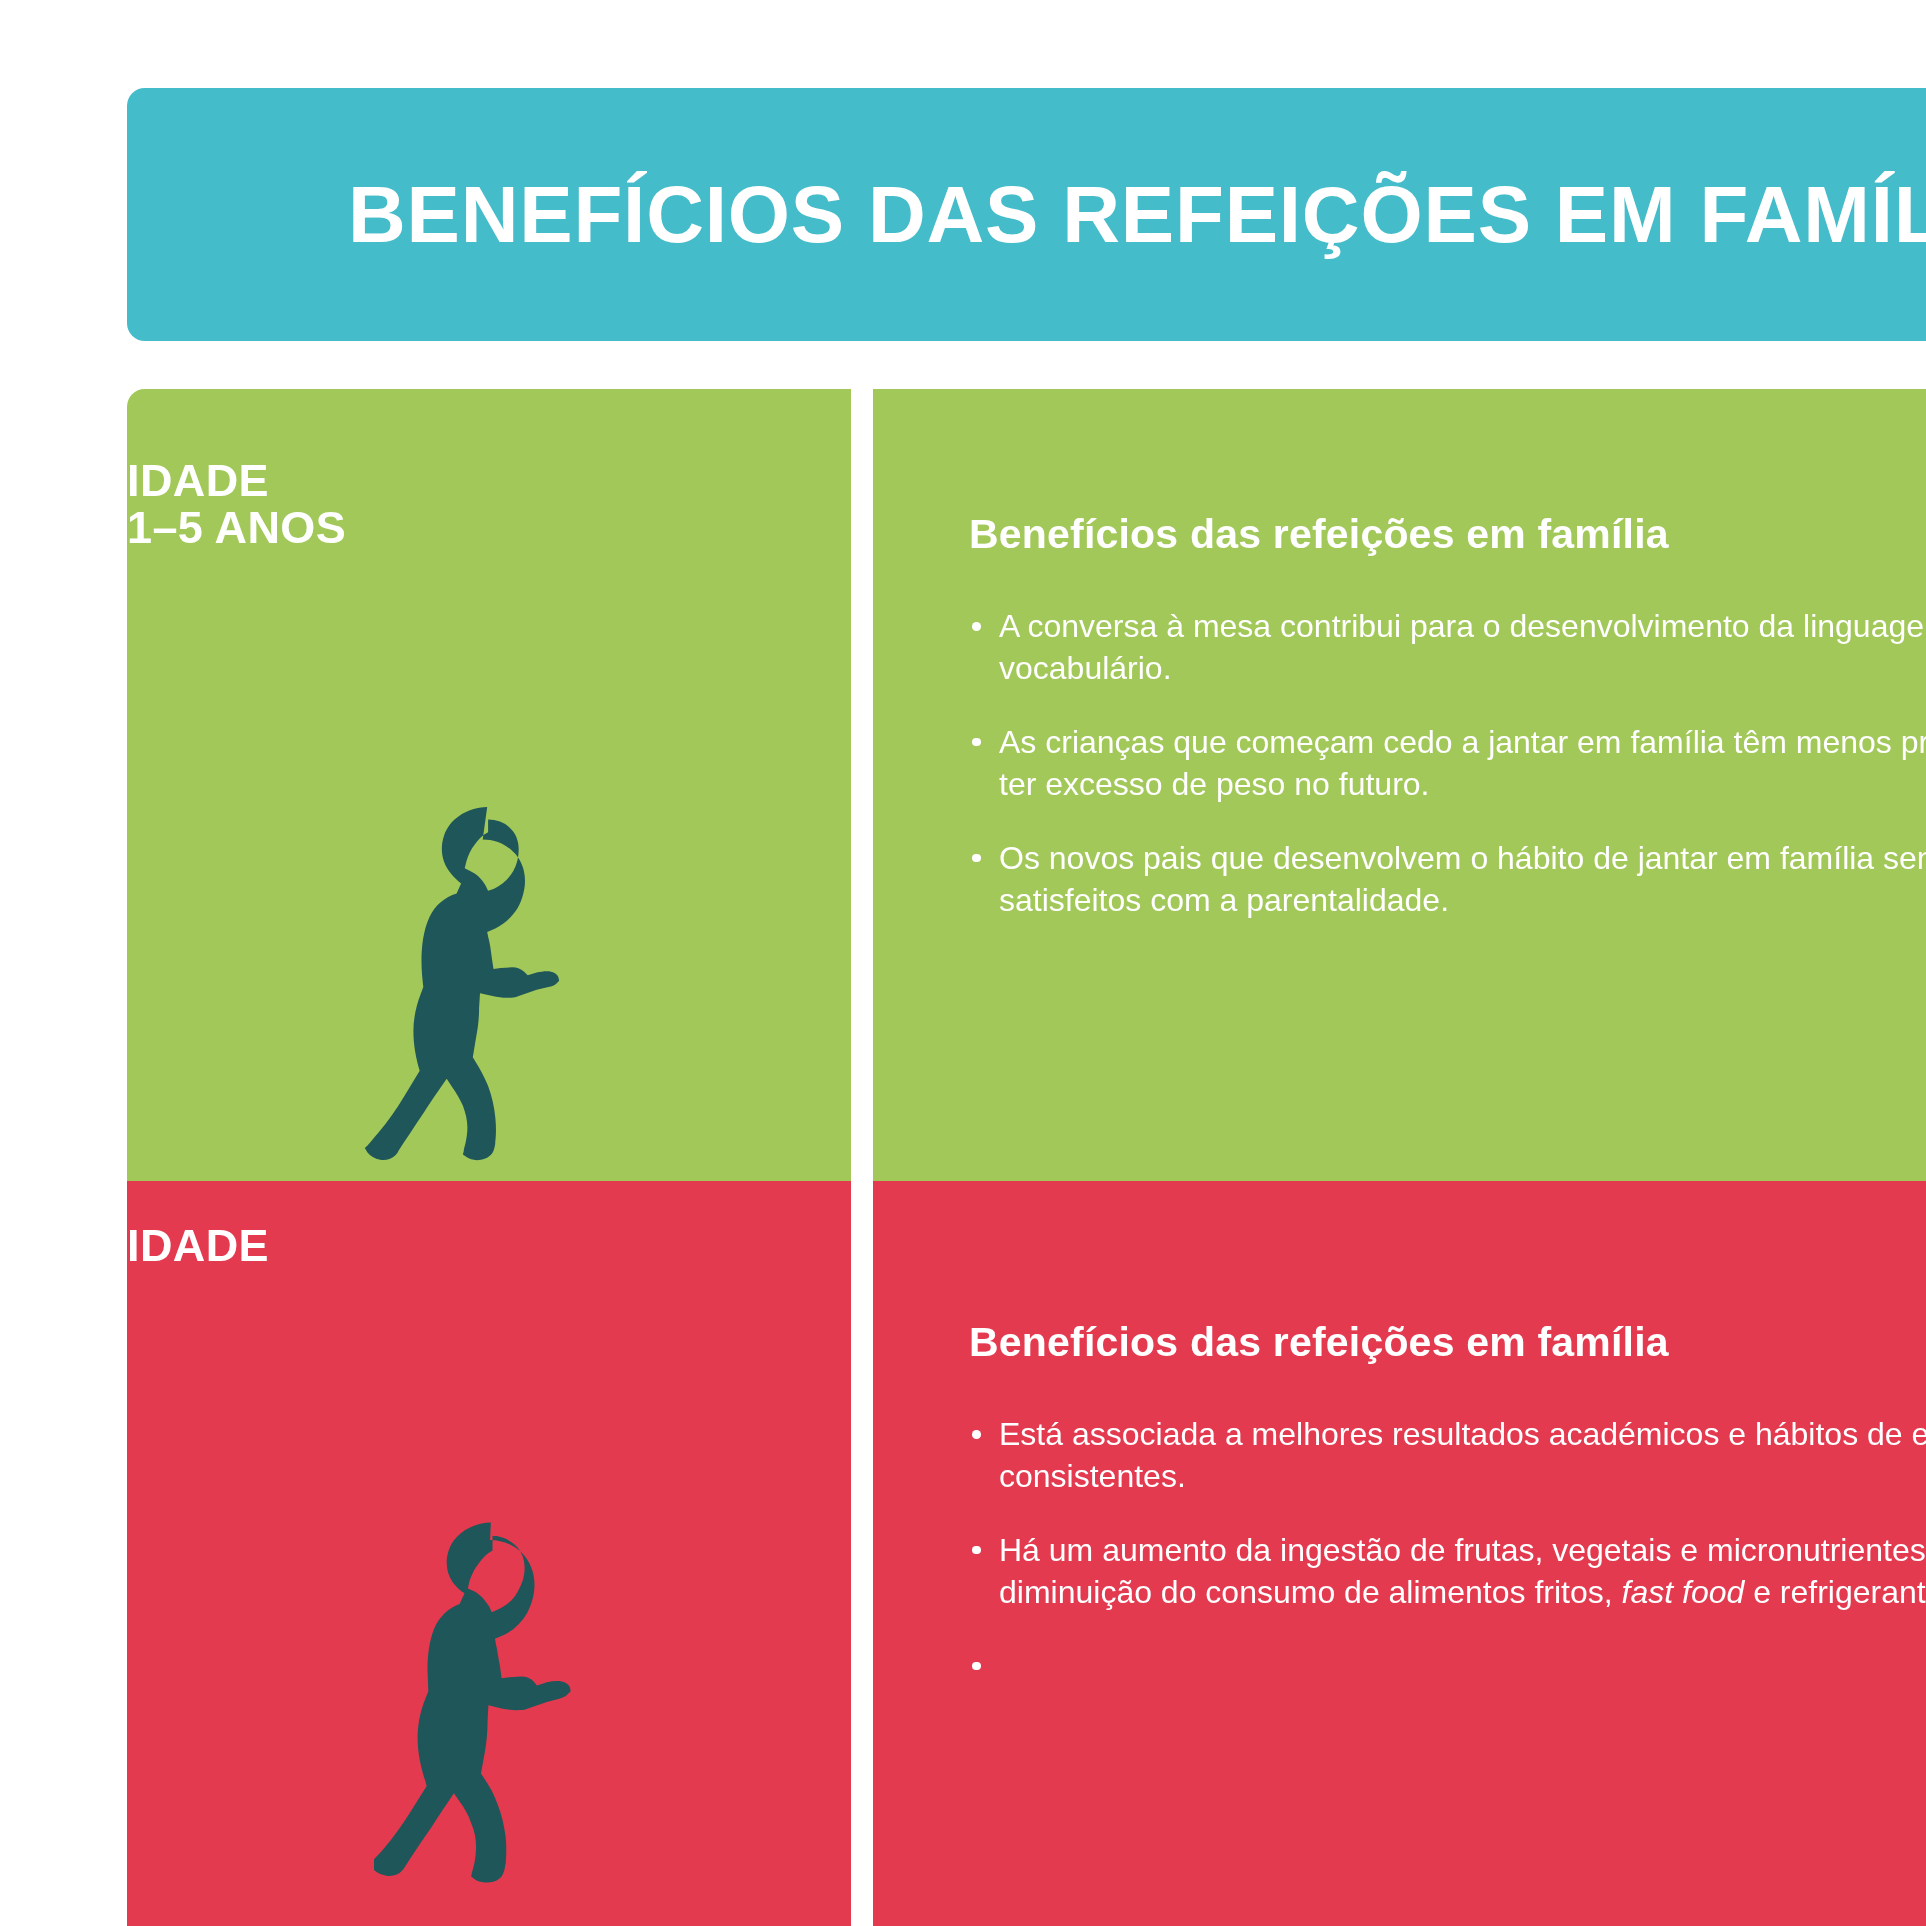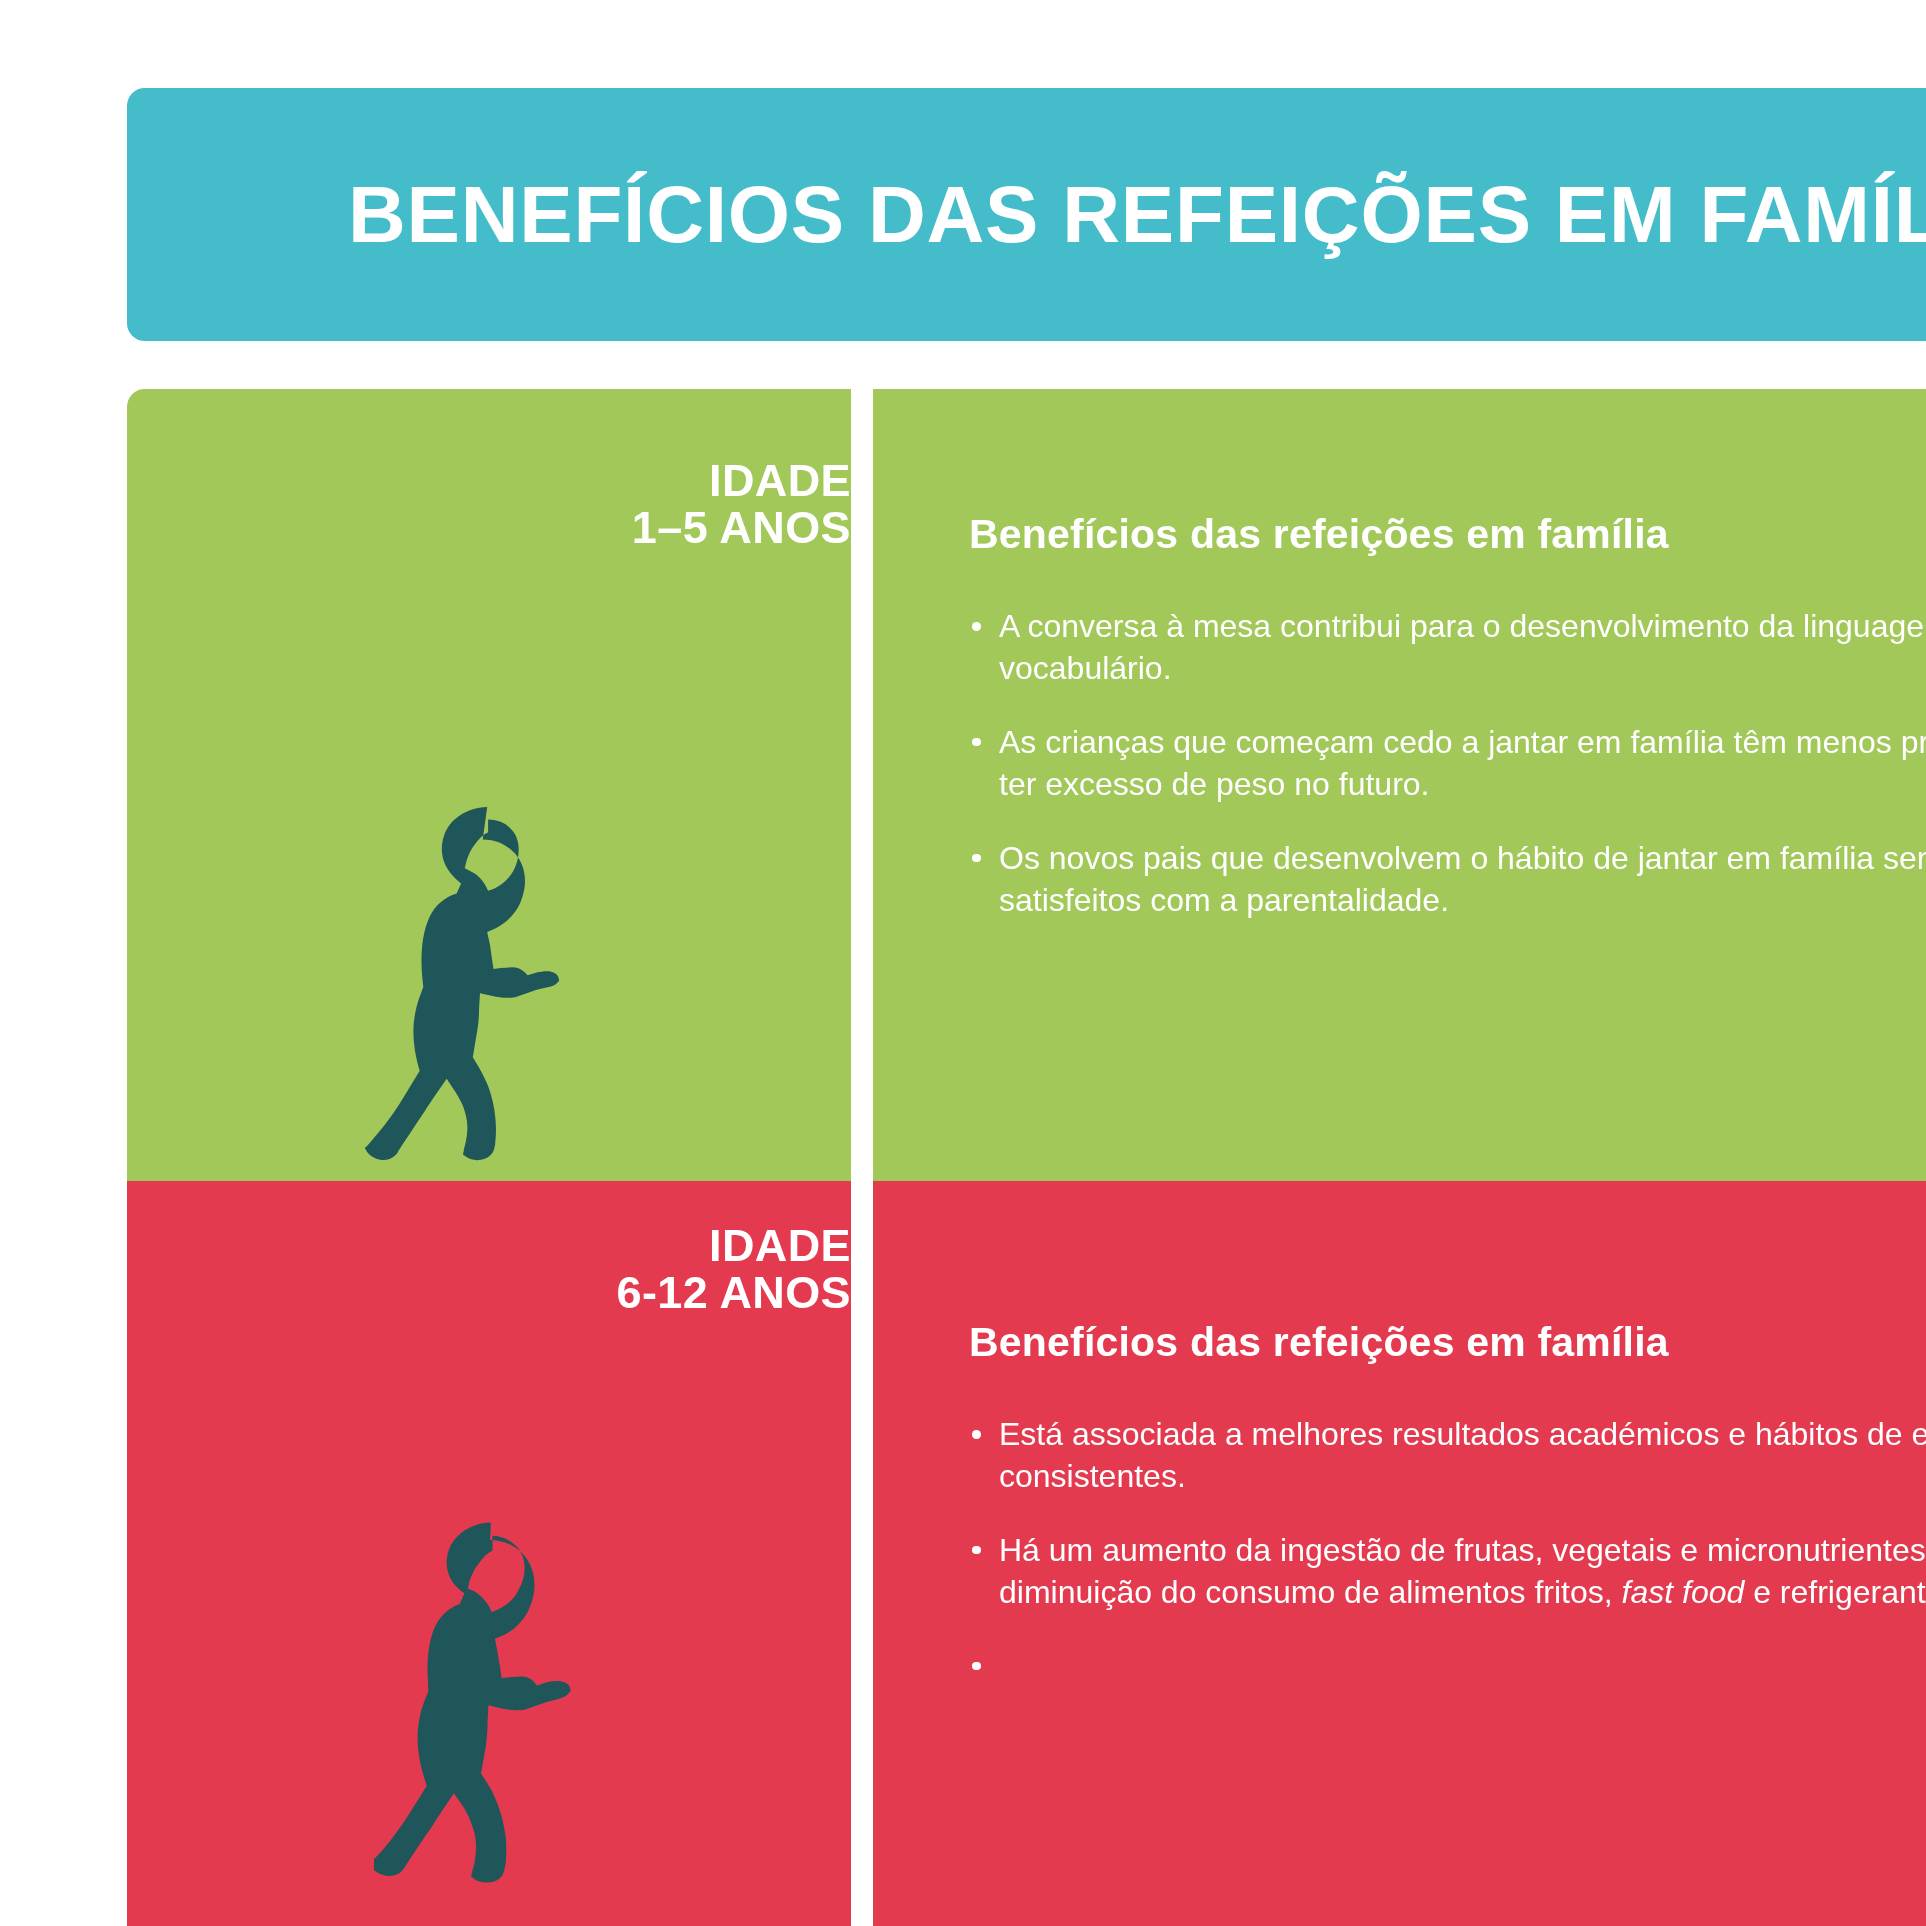--- a/index.html
+++ b/index.html
@@ -64,21 +64,21 @@
   .section.s1 .sec-right{border-top-right-radius:17.7px;}
 
   
   .green .sec-left,.green .sec-right{background:#a2c85a;}
   .red   .sec-left,.red   .sec-right{background:#e43a50;}
 
   
   .age-label{
     position:absolute;
     left:0;width:724px;
-    text-align:right;
+    text-align:left;
     color:#ffffff;
     font-weight:bold;
     line-height:1.04;
     font-size:45px;
     letter-spacing:0.4px;
   }
   .section.s1 .age-label{top:69px;}
   .section.s2 .age-label{top:42px;}
   .age-label .l1{display:block;}
   .age-label .l2{display:block;}
@@ -164,21 +164,20 @@
             <li class="bullet"><span class="dot"></span><span>Os novos pais que desenvolvem o hábito de jantar em família sentem-se mais satisfeitos com a parentalidade.</span></li>
           </ul>
         </div>
       </div>
     </div>
 
     <div class="section s2 red">
       <div class="sec-left">
         <div class="age-label">
           <span class="l1">IDADE</span>
-          <span class="l2">6-12 ANOS</span>
         </div>
         <div class="silhouette">
           <svg viewBox="0 0 280 520" xmlns="http://www.w3.org/2000/svg" aria-hidden="true">
             <path fill="#1f5659" d="M142 8c-25 1-44 14-51 33-5 14-3 29 5 40 4 5 9 10 14 13l-6 13c-14 5-25 16-31 30-6 15-8 33-8 50l1 26-4 10c-6 15-9 31-9 47 0 18 4 36 9 51l2 7-20 32c-10 16-21 31-32 44-5 6-10 11-13 14l-4 4 3 6c4 5 10 8 17 9 8 1 15-1 19-6 2-2 3-4 5-7 9-14 20-30 31-46 10-16 20-30 27-41l7 10c6 8 11 17 14 26 4 9 6 19 6 29 0 7-1 14-2 20l-3 11-1 5 5 4c5 3 11 4 18 3 8-1 14-5 16-11 2-4 2-8 3-12 1-10 1-21 0-32-2-14-5-28-10-40-4-12-10-22-16-31l-4-6 5-28c2-12 3-24 3-36l1-19 16 4c6 1 12 2 18 2 5 0 10 0 14-2l23-8 15-4c5-1 8-3 10-5l4-4-1-5c-2-4-5-6-10-7-6-1-12 0-18 1l-12 4-4-5c-4-4-9-6-15-6l-15 1-9 1-2-15c-2-9-3-19-5-27l-1-6 10-4c12-6 22-15 29-27 6-11 9-23 9-35 0-15-6-29-16-39-11-10-24-15-38-15zm1 16c11 0 20 4 28 11 8 7 12 17 12 28 0 10-3 20-8 28-5 10-14 18-25 23l-7 3-3-7c-5-8-11-15-19-19l-7-3 2-9c3-8 6-15 11-21 5-7 11-13 17-16 0-9 0-13 0-18z"></path>
           </svg>
         </div>
       </div>
       <div class="sec-right">
         <div class="panel-inner">
           <h2 class="panel-heading">Benefícios das refeições em família</h2>

